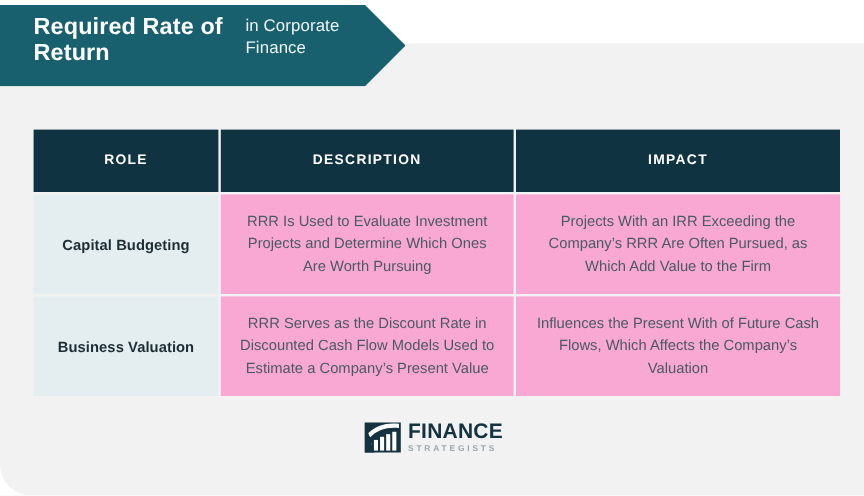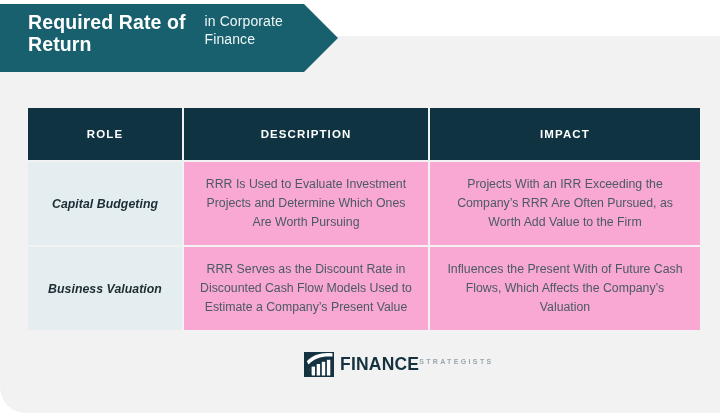--- a/index.html
+++ b/index.html
@@ -93,21 +93,20 @@
     vertical-align: middle;
     text-align: center;
     padding: 13px 12px;
   }
   td.role-cell {
     background: #e4eef0;
     color: #1d2d33;
     font-size: 12.3px;
     font-weight: bold;
     letter-spacing: 0.05px;
-    font-style: italic;
   }
   td.text-cell {
     background: #f9a8d4;
     color: #4a5a63;
     font-size: 12.3px;
     line-height: 1.55;
     font-weight: normal;
   }
   
   col.c1 { width: 154px; }
@@ -123,21 +122,21 @@
     align-items: center;
     gap: 4px;
   }
   .logo-mark {
     width: 34px;
     height: 31px;
     flex: 0 0 auto;
   }
   .logo-text {
     display: flex;
-    flex-direction: row;
+    flex-direction: column;
     justify-content: space-between;
     line-height: 1;
   }
   .logo-finance {
     font-size: 17.5px;
     font-weight: bold;
     color: #14323f;
     letter-spacing: 0.2px;
   }
   .logo-strategists {
@@ -171,21 +170,21 @@
         <tr>
           <th>ROLE</th>
           <th>DESCRIPTION</th>
           <th>IMPACT</th>
         </tr>
       </thead>
       <tbody>
         <tr>
           <td class="role-cell">Capital Budgeting</td>
           <td class="text-cell">RRR Is Used to Evaluate Investment Projects and Determine Which Ones Are Worth Pursuing</td>
-          <td class="text-cell">Projects With an IRR Exceeding the Company’s RRR Are Often Pursued, as Worth Add Value to the Firm</td>
+          <td class="text-cell">Projects With an IRR Exceeding the Company’s RRR Are Often Pursued, as Which Add Value to the Firm</td>
         </tr>
         <tr>
           <td class="role-cell">Business Valuation</td>
           <td class="text-cell">RRR Serves as the Discount Rate in Discounted Cash Flow Models Used to Estimate a Company’s Present Value</td>
           <td class="text-cell">Influences the Present With of Future Cash Flows, Which Affects the Company’s Valuation</td>
         </tr>
       </tbody>
     </table>
   </div>
 

